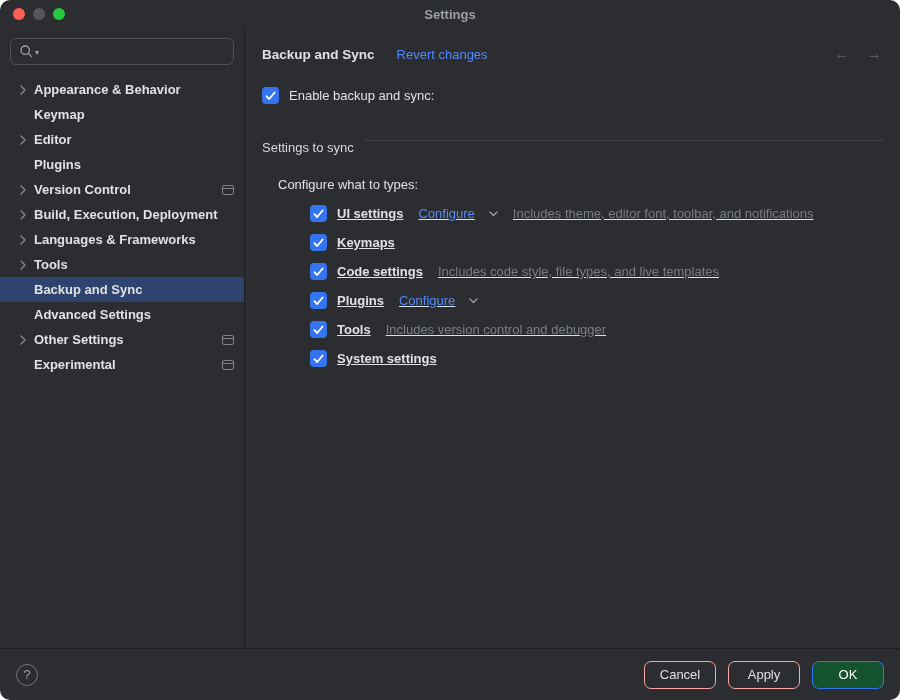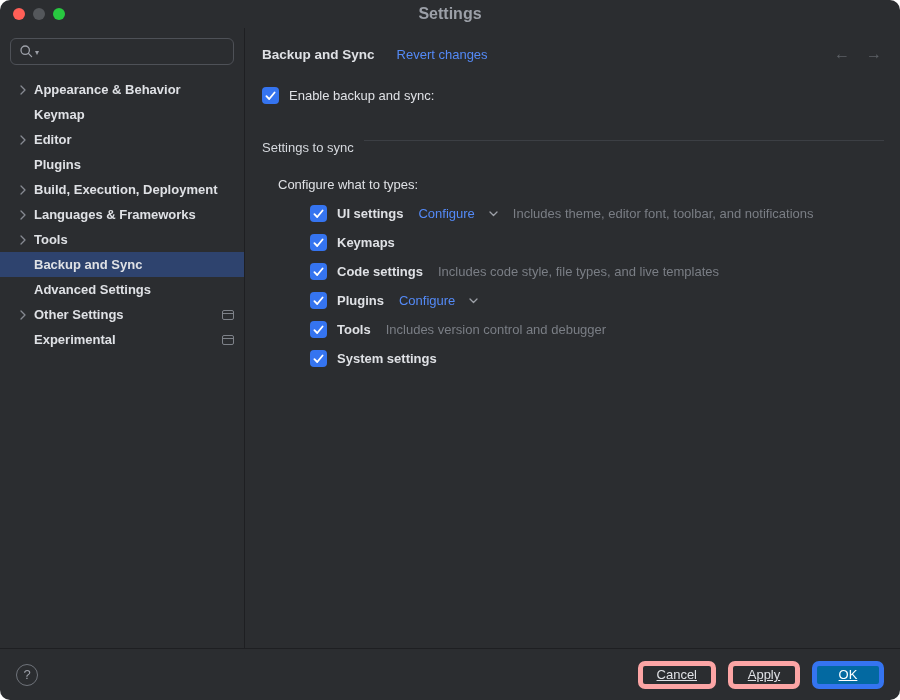--- a/index.html
+++ b/index.html
@@ -10,21 +10,21 @@
     overflow:hidden; display:flex; flex-direction:column; color:#DFE1E5;
     font-size:13px;
   }
   
   .titlebar { position:relative; height:28px; flex:0 0 28px; display:flex; align-items:center; }
   .traffic { display:flex; gap:8px; margin-left:13px; }
   .tl { width:12px; height:12px; border-radius:50%; display:inline-block; }
   .tl.red { background:#FF5F57; }
   .tl.dim { background:#54575B; }
   .tl.green { background:#28C840; }
-  .title { position:absolute; left:0; right:0; text-align:center; font-weight:700; color:#9CA0A8; font-size:16px; }
+  .title { position:absolute; left:0; right:0; text-align:center; font-weight:700; color:#9CA0A8; font-size:13px; }
   
   .main { flex:1 1 auto; display:flex; min-height:0; }
   .sidebar { width:245px; flex:0 0 245px; border-right:1px solid #1E1F22; display:flex; flex-direction:column; }
   .searchbox {
     margin:10px 10px 12px 10px; height:27px; border:1px solid #4E5157; border-radius:6px;
     display:flex; align-items:center; padding:0 8px; gap:1px; cursor:text;
   }
   .search-caret { color:#9DA0A8; font-size:8px; line-height:1; margin-top:2px; }
   .tree { flex:1 1 auto; overflow:hidden; }
   .tree-row { height:25px; display:flex; align-items:center; padding:0 10px 0 20px; cursor:pointer; }
@@ -44,33 +44,33 @@
   .cbx { width:17px; height:17px; border-radius:4px; background:#3574F0; flex:0 0 17px;
          display:flex; align-items:center; justify-content:center; }
   .row { display:flex; align-items:center; gap:10px; cursor:pointer; }
   .enable-row { margin-top:23px; }
   .enable-row .elabel { font-weight:400; color:#DFE1E5; }
   .group { margin-top:36px; }
   .group-header { display:flex; align-items:flex-start; }
   .group-title { color:#D5D8DD; white-space:nowrap; }
   .group-line { flex:1 1 auto; height:1px; background:#3C3F44; margin-left:10px; }
   .group-subtitle { margin:22px 0 0 16px; color:#DFE1E5; }
-  .sync-list { margin:7px 0 0 48px; }
+  .sync-list { margin:7px 0 0 48px;text-decoration:underline; }
   .sync-row { height:29px; display:flex; align-items:center; gap:10px; cursor:pointer; }
   .sync-row .slabel { font-weight:700; color:#DFE1E5; white-space:nowrap; }
   .sync-row .desc { color:#7A7E85; margin-left:5px; white-space:nowrap; }
   .sync-row .cfg { color:#548AF7; margin-left:5px; display:flex; align-items:center; gap:14px; cursor:pointer; }
   
   .bottombar { flex:0 0 52px; border-top:1px solid #1E1F22; display:flex; align-items:center; padding:0 16px; }
   .help { width:22px; height:22px; border:1px solid #6F737A; border-radius:50%; color:#9DA0A8;
           display:flex; align-items:center; justify-content:center; font-size:13px; cursor:pointer; }
   .btns { margin-left:auto; display:flex; gap:12px; }
-  .btn { min-width:72px; height:28px; border-radius:7px; background:transparent; border:5px solid #fca5a5;
-         color:#DFE1E5; font-size:13px; font-family:"Liberation Sans", sans-serif; cursor:pointer; padding:0 14px;text-decoration:underline; }
-  .btn.primary { background:#0369a1; border-color:#3574F0; color:#FFFFFF; }
+  .btn { min-width:72px; height:28px; border-radius:7px; background:transparent; border:1px solid #fca5a5;
+         color:#DFE1E5; font-size:13px; font-family:"Liberation Sans", sans-serif; cursor:pointer; padding:0 14px; }
+  .btn.primary { background:#14532d; border-color:#3574F0; color:#FFFFFF; }
 </style>
 </head>
 <body>
 
 <div class="window">
 
   <div class="titlebar">
     <div class="traffic">
       <span class="tl red"></span>
       <span class="tl dim"></span>
@@ -119,20 +119,30 @@
             <span class="chev"></span>
             <span class="tlabel">Plugins</span>
             <span class="spacer"></span>
           </div>
           <div class="tree-row">
             <span class="chev">
               <svg width="6" height="10" viewBox="0 0 6 10">
                 <path d="M1 1l4 4-4 4" fill="none" stroke="#868A91" stroke-width="1.3" stroke-linecap="round" stroke-linejoin="round"></path>
               </svg>
             </span>
+            <span class="tlabel">Version Control</span>
+            <span class="spacer"></span>
+            <span class="badge"></span>
+          </div>
+          <div class="tree-row">
+            <span class="chev">
+              <svg width="6" height="10" viewBox="0 0 6 10">
+                <path d="M1 1l4 4-4 4" fill="none" stroke="#868A91" stroke-width="1.3" stroke-linecap="round" stroke-linejoin="round"></path>
+              </svg>
+            </span>
             <span class="tlabel">Build, Execution, Deployment</span>
             <span class="spacer"></span>
           </div>
           <div class="tree-row">
             <span class="chev">
               <svg width="6" height="10" viewBox="0 0 6 10">
                 <path d="M1 1l4 4-4 4" fill="none" stroke="#868A91" stroke-width="1.3" stroke-linecap="round" stroke-linejoin="round"></path>
               </svg>
             </span>
             <span class="tlabel">Languages &amp; Frameworks</span>

